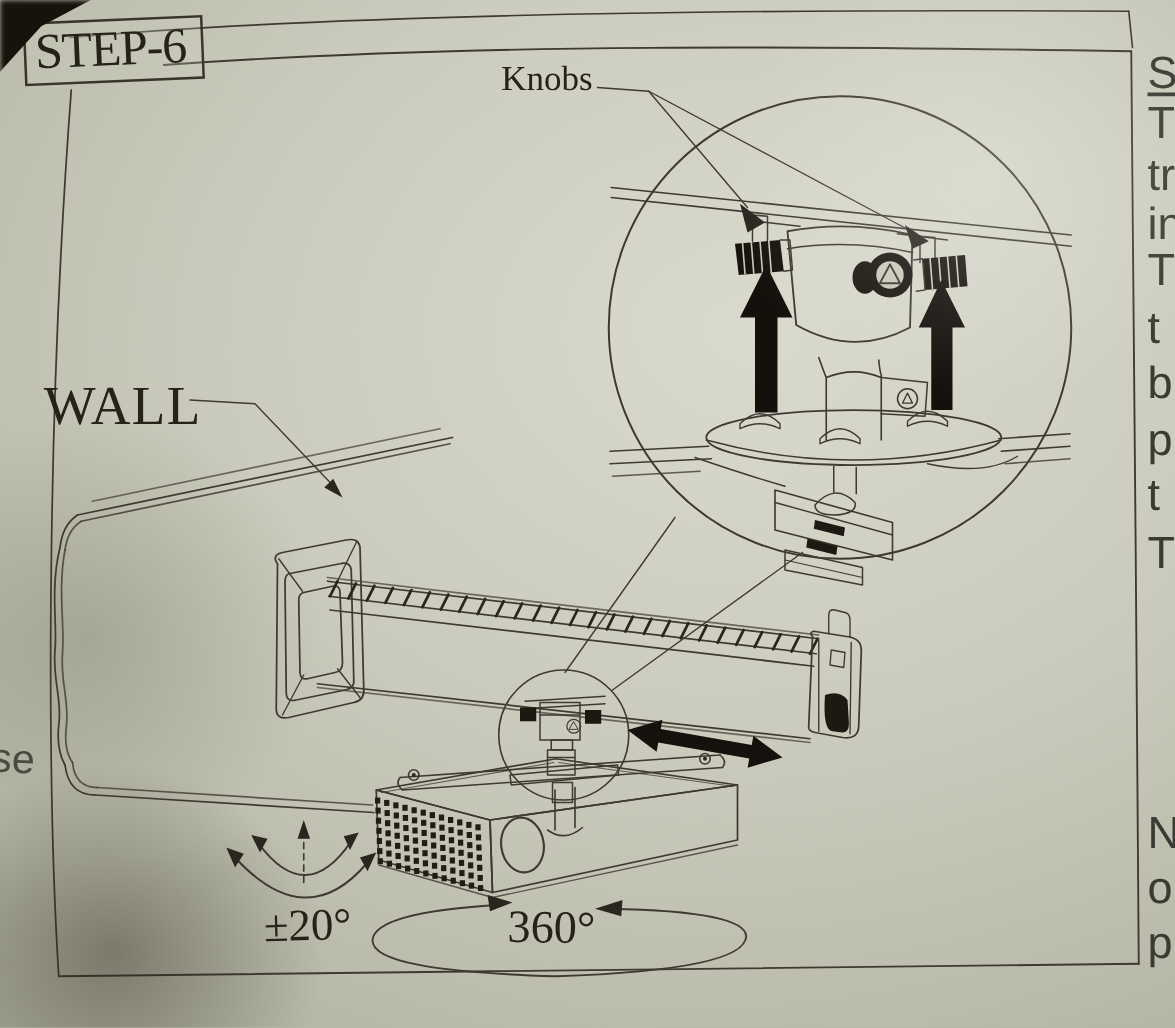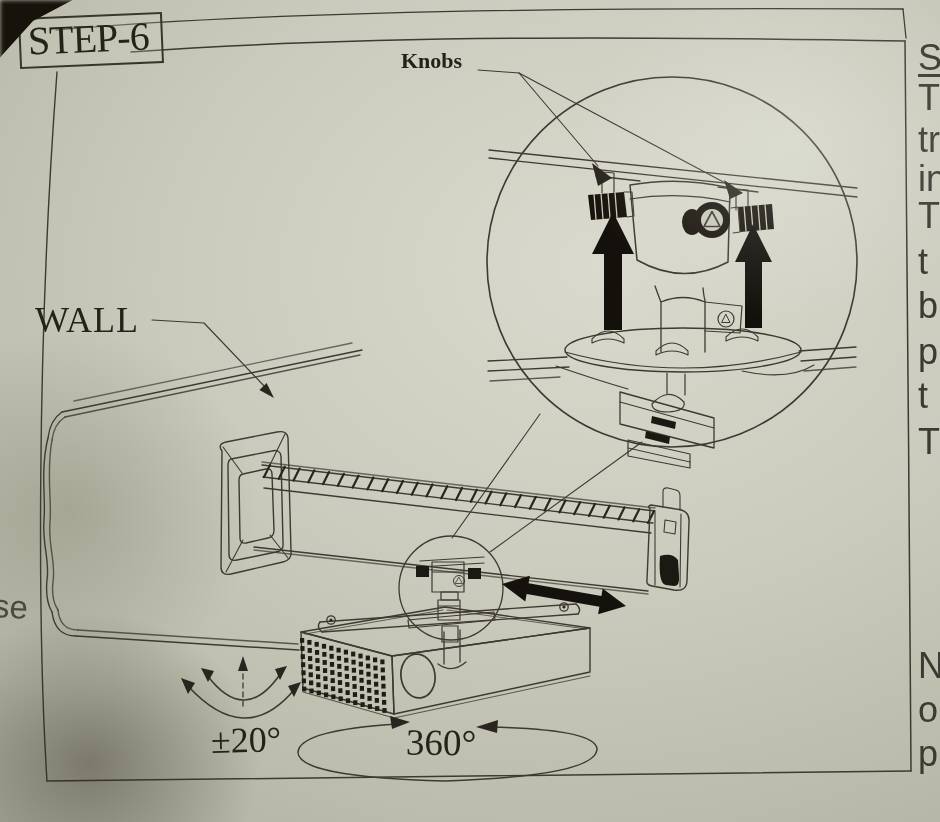--- a/index.html
+++ b/index.html
@@ -16,22 +16,22 @@
   .glare{position:absolute;right:-60px;top:-40px;width:420px;height:360px;
     background:radial-gradient(closest-side, rgba(255,255,250,.22), rgba(255,255,250,0));pointer-events:none;}
   .dark-corner{position:absolute;left:0;top:0;width:110px;height:70px;
     clip-path:polygon(0 0,66% 0,30% 30%,0 82%);background:#17120b;filter:blur(2px);}
   .content{position:absolute;inset:0;filter:blur(.35px);}
   svg.diagram{position:absolute;left:0;top:0;}
   .label{position:absolute;color:#262219;white-space:nowrap;}
   .step-box{left:19px;top:15px;font-size:40px;line-height:1.05;padding:1px 12px 4px 7px;
     border:2.5px solid #3a352b;transform:rotate(-2.4deg);letter-spacing:-1px;
     background:linear-gradient(100deg, rgba(196,197,182,.55), rgba(214,215,200,.2));}
-  .knobs-label{left:401px;top:48px;font-size:22px;font-weight:bold;}
-  .wall-label{left:35px;top:299px;font-size:36px;letter-spacing:1px;}
+  .knobs-label{left:401px;top:48px;font-size:28px;}
+  .wall-label{left:35px;top:299px;font-size:44px;letter-spacing:1px;}
   .tilt-label{left:211px;top:719px;font-size:36px;transform:rotate(-1.5deg);}
   .rot-label{left:406px;top:721px;font-size:37px;transform:rotate(1deg);}
   .rc-wrap{position:absolute;left:0;top:0;width:940px;height:822px;}
   .rc-frag{position:absolute;left:918px;font-family:"Liberation Sans","DejaVu Sans",sans-serif;
     font-size:36px;line-height:1;color:#3b3b33;}
   .rc-frag.underline{text-decoration:underline;text-decoration-thickness:2.5px;text-underline-offset:4px;}
   .left-frag{position:absolute;left:-7px;top:588px;font-family:"Liberation Sans","DejaVu Sans",sans-serif;
     font-size:33px;color:#4a4a40;transform:rotate(3deg);}
 </style>
 </head>

